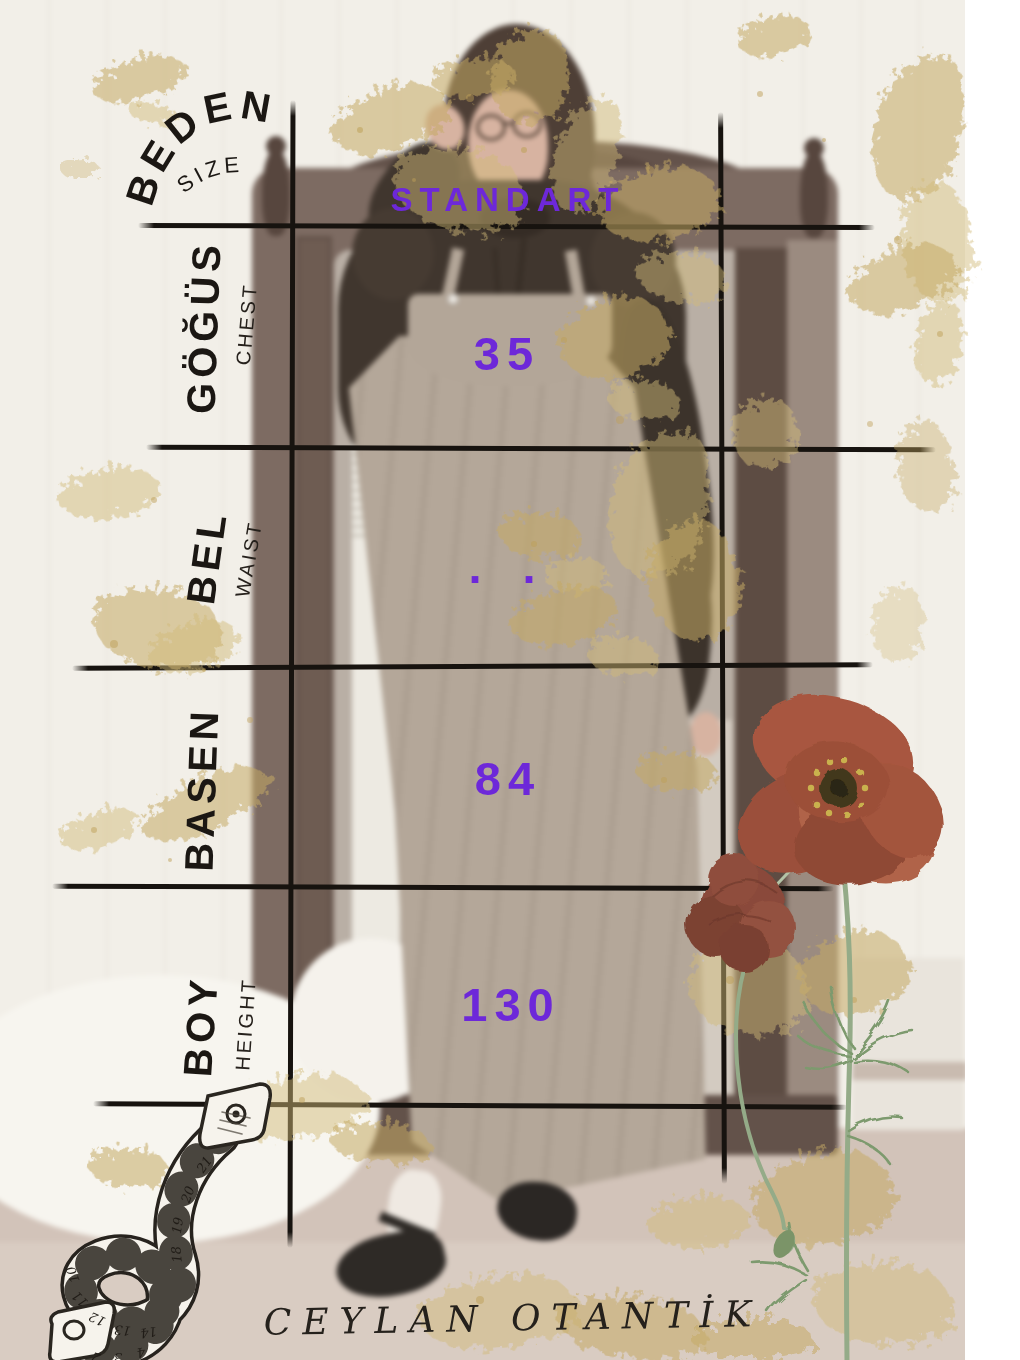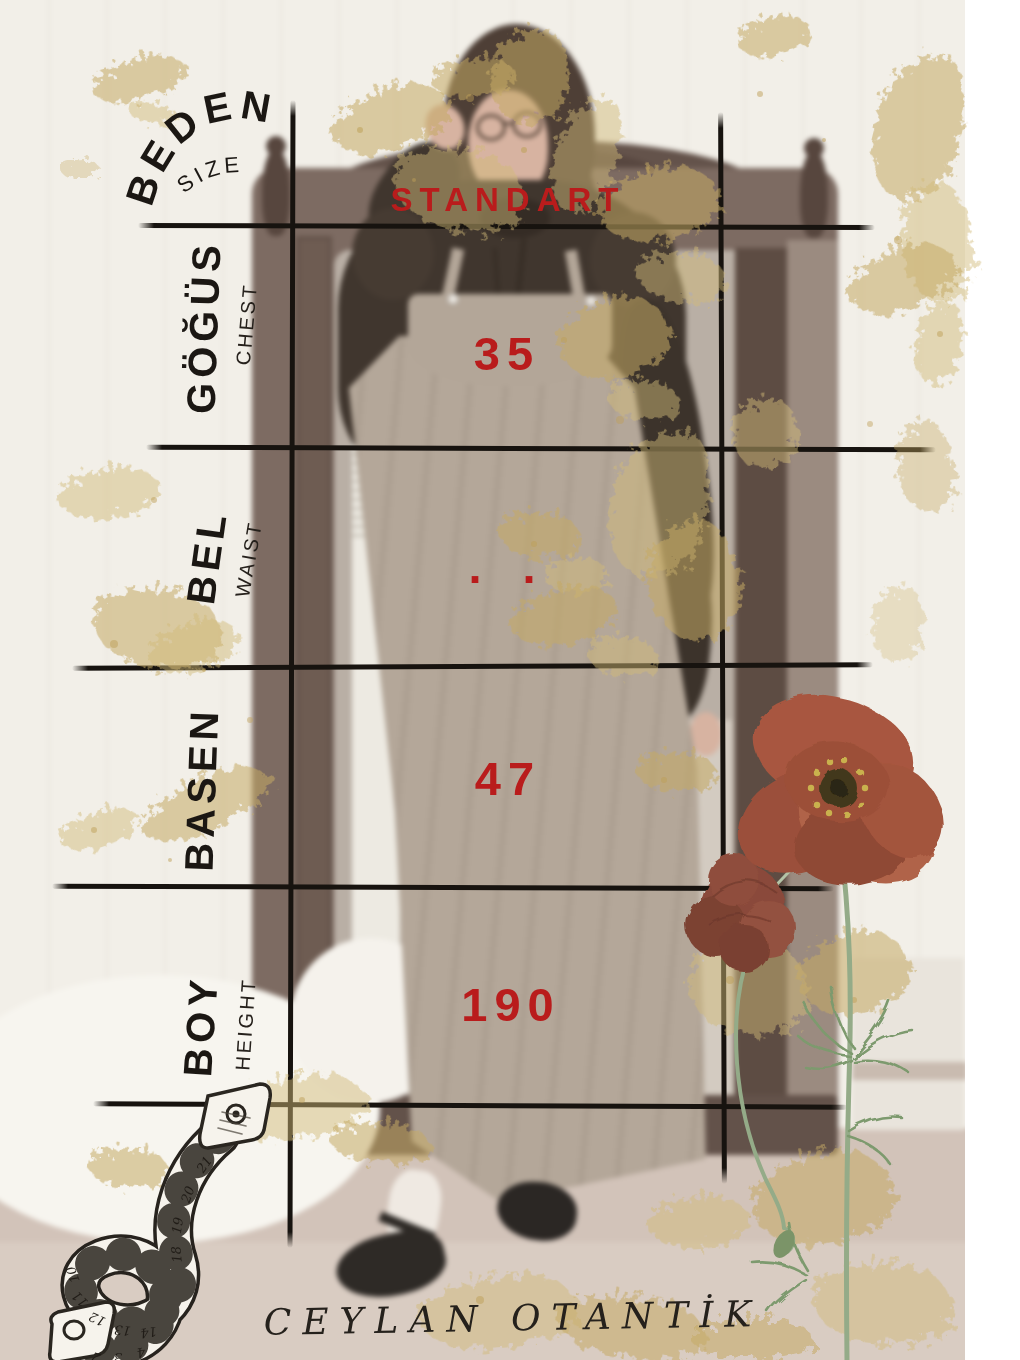--- a/index.html
+++ b/index.html
@@ -91,21 +91,21 @@
         168px 858px 0 0 rgba(190,160,88,.5),562px 338px 0 1px rgba(190,160,88,.5),
         618px 418px 0 2px rgba(190,160,88,.45),532px 542px 0 1px rgba(190,160,88,.5),
         662px 778px 0 1px rgba(190,160,88,.5),728px 978px 0 2px rgba(190,160,88,.5),
         852px 998px 0 1px rgba(190,160,88,.5),300px 1098px 0 1px rgba(190,160,88,.5),
         478px 1298px 0 2px rgba(190,160,88,.5),182px 1198px 0 1px rgba(190,160,88,.5);}
   
   .lbl{font-weight:bold;color:#1b1713;white-space:nowrap;
        transform:translate(-50%,-50%) rotate(var(--r,0deg));}
   .tr{font-size:40px;letter-spacing:5px;}
   .en{font-size:20px;font-weight:normal;letter-spacing:3px;color:#26211c;}
-  .val{font-weight:bold;font-size:47px;letter-spacing:7px;color:#b91c1c;white-space:nowrap;
+  .val{font-weight:bold;font-size:47px;letter-spacing:7px;color:#6d28d9;white-space:nowrap;
        transform:translate(-50%,-50%);}
   .v-std{font-size:33px;letter-spacing:7px;}
   .v-dots{letter-spacing:14px;}
   .brand{left:513px;top:1318px;transform:translate(-50%,-50%) rotate(-1deg);
          font-family:"DejaVu Serif",serif;font-style:italic;font-size:36px;letter-spacing:11px;
          color:#25211c;white-space:nowrap;}
   svg{overflow:visible;}
   .arcsvg text{font-family:"Liberation Sans",sans-serif;fill:#1b1713;}
   .defs{width:0;height:0;position:absolute;}
 </style>
@@ -337,18 +337,18 @@
   <div class="lbl en" style="left:247px;top:324px;--r:-85deg">CHEST</div>
   <div class="lbl tr" style="left:207px;top:557px;--r:-82deg">BEL</div>
   <div class="lbl en" style="left:249px;top:559px;--r:-80deg">WAIST</div>
   <div class="lbl tr" style="left:202px;top:789px;--r:-88deg">BASEN</div>
   <div class="lbl tr" style="left:201px;top:1026px;--r:-86deg">BOY</div>
   <div class="lbl en" style="left:246px;top:1024px;--r:-86deg">HEIGHT</div>
 
   <div class="val v-std" style="left:508px;top:200px;">STANDART</div>
   <div class="val" style="left:507px;top:353px;">35</div>
   <div class="val v-dots" style="left:509px;top:566px;">. .</div>
-  <div class="val" style="left:508px;top:778px;">47</div>
-  <div class="val" style="left:511px;top:1004px;">190</div>
+  <div class="val" style="left:508px;top:778px;">84</div>
+  <div class="val" style="left:511px;top:1004px;">130</div>
 
   <div class="brand">CEYLAN OTANTİK</div>
 
 </div>
 
 </body></html>

